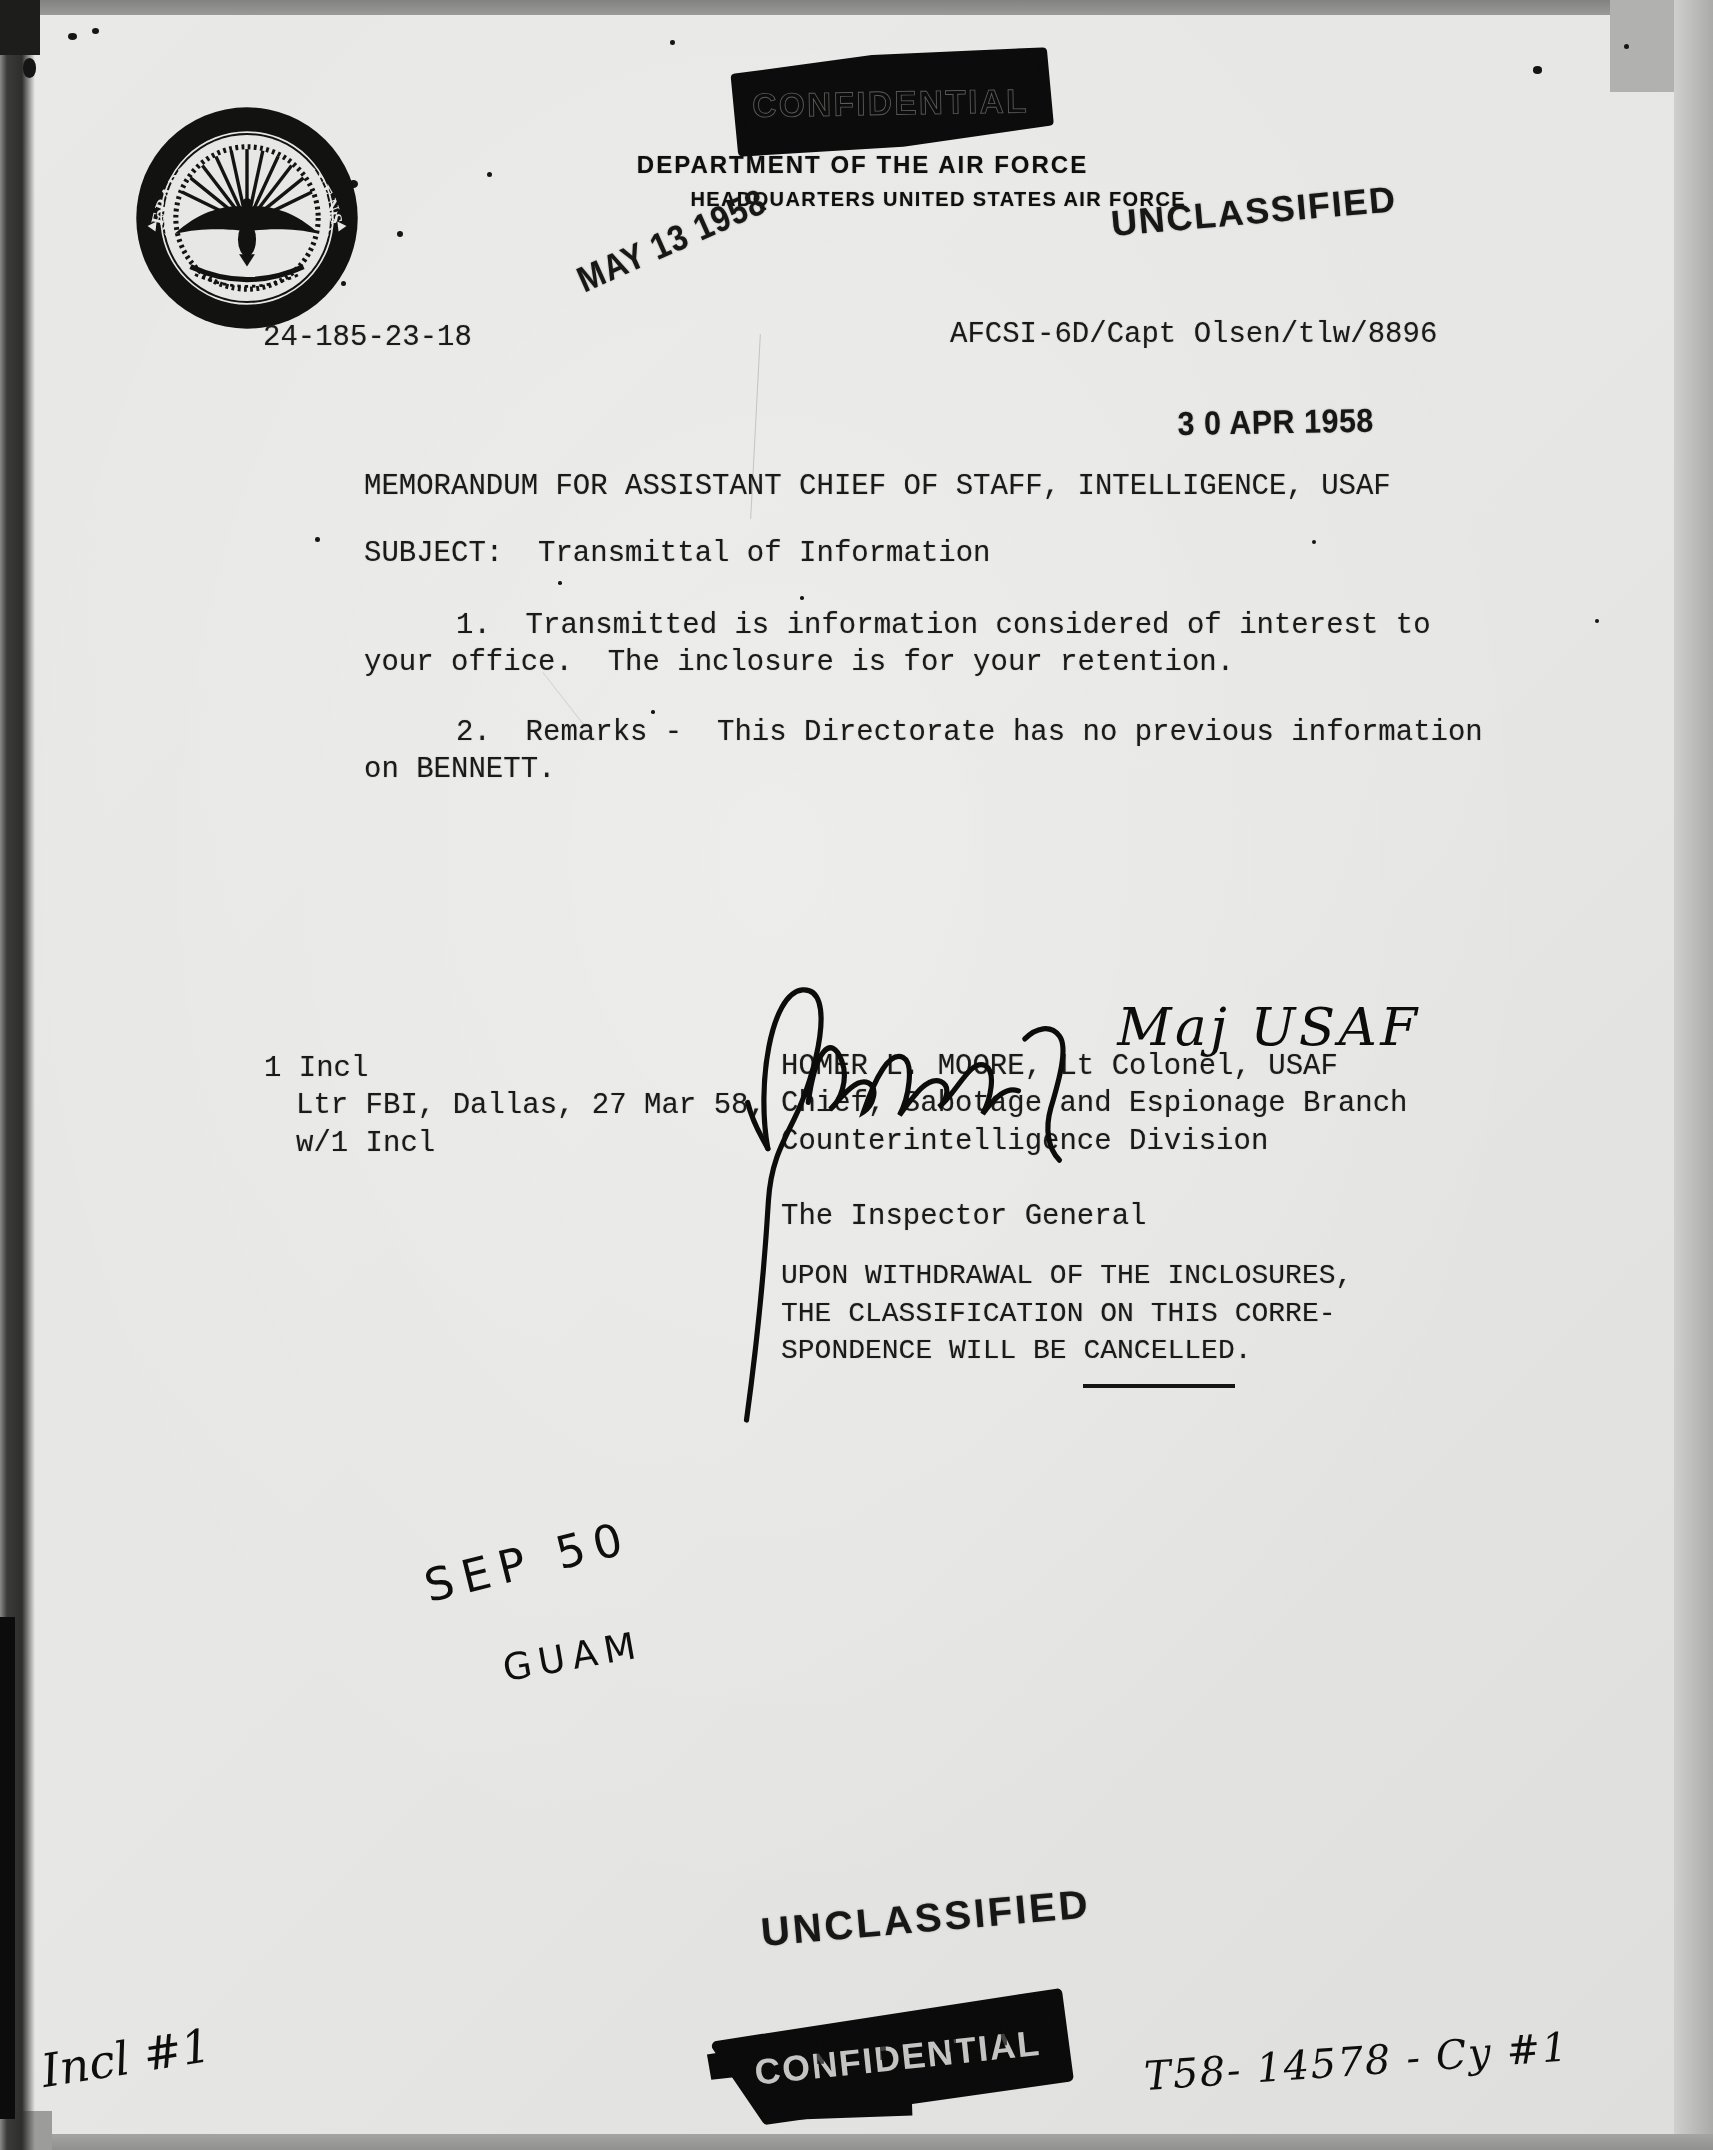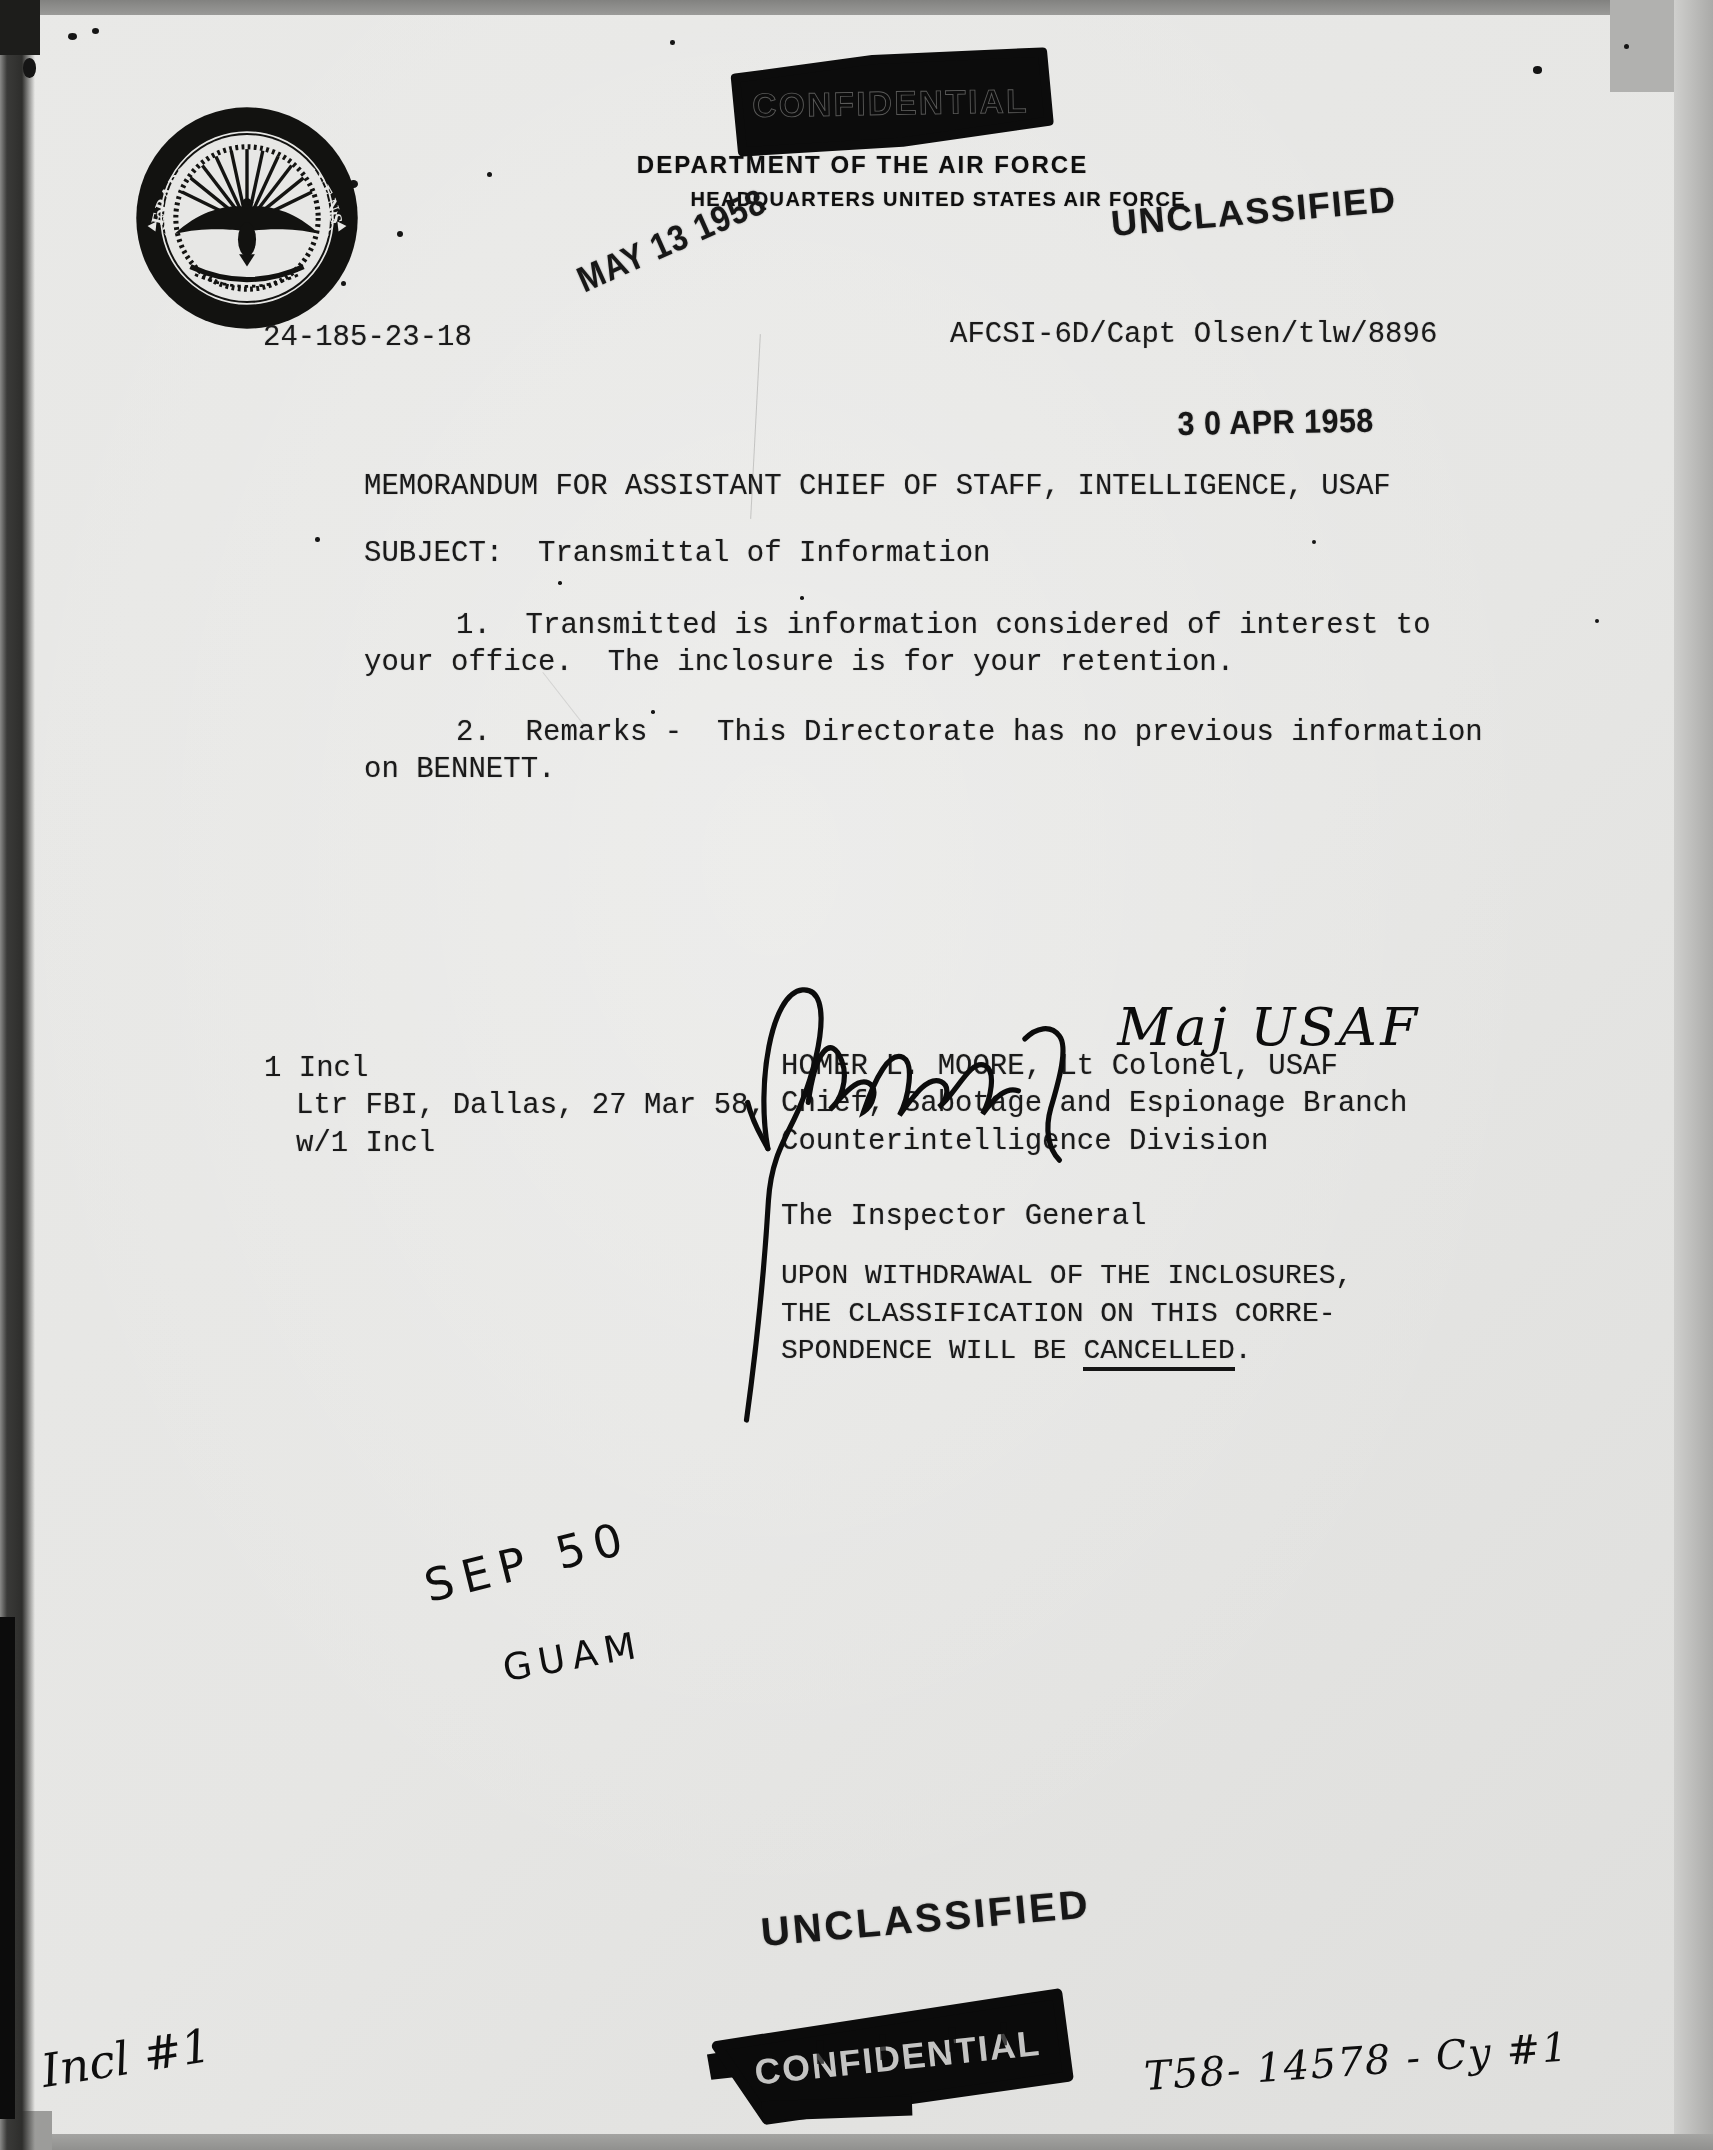--- a/index.html
+++ b/index.html
@@ -26,21 +26,21 @@
   .scratch{position:absolute;background:rgba(20,20,20,.18);}
 
   
   .mono{
     position:absolute;white-space:pre;
     font-family:"Liberation Mono", monospace;font-weight:normal;
     font-size:29px;line-height:1;color:#1a1a1a;
     text-shadow:0 0 1.2px rgba(25,25,25,.35);
   }
   .mono-sm{font-size:28px;}
-  .u-cancel{border-bottom:4.6px solid #151515;padding-bottom:1px;}
+  .u-cancel{border-bottom:4.6px solid #151515;padding-bottom:18px;}
 
   
   .lh{position:absolute;left:539px;width:647px;text-align:center;color:#0f0f0f;font-weight:bold;
       text-shadow:0 0 1.2px rgba(20,20,20,.4);}
   .lh1{top:151px;font-size:24px;letter-spacing:2px;}
   .lh2{top:188px;font-size:20px;letter-spacing:1.4px;text-align:right;}
   .lh3{top:238px;font-size:20px;letter-spacing:1.4px;}
 
   
   .stampword{

